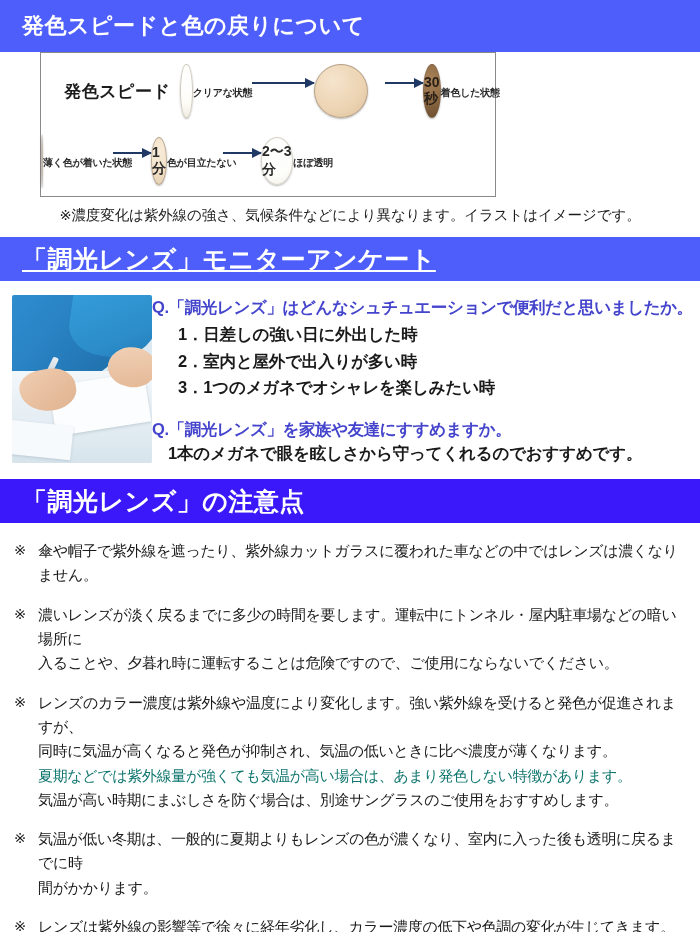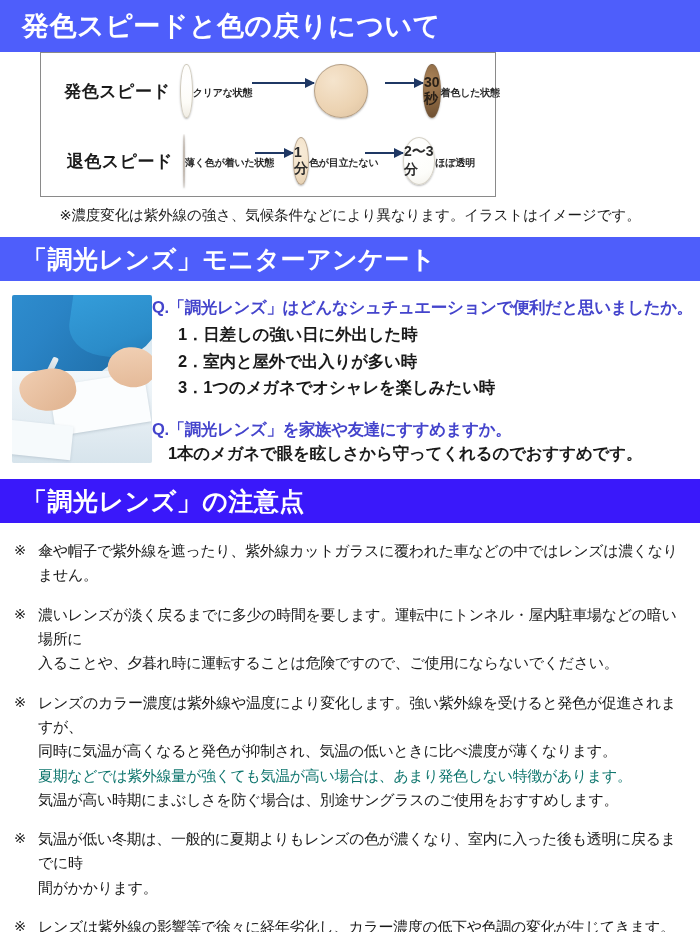--- a/index.html
+++ b/index.html
@@ -20,22 +20,22 @@
   .bar {
     width: 700px;
     box-sizing: border-box;
     display: flex;
     align-items: center;
     padding-left: 22px;
     color: #ffffff;
     font-weight: 700;
     letter-spacing: 0.5px;
   }
-  .bar-1 { height: 52px; background: #4e5efb; font-size: 27px; }
-  .bar-2 { height: 44px; background: #4e5efb; font-size: 25px; }
+  .bar-1 { height: 52px; background: #4e5efb; font-size: 22px; }
+  .bar-2 { height: 44px; background: #4e5efb; font-size: 25px; text-decoration: underline; }
   .bar-3 { height: 44px; background: #3a18fa; font-size: 25px; }
 
   
   .sec1 { padding: 0; }
   .diagram-wrap {
     display: flex;
     margin-top: 0;
     padding-left: 40px;
   }
   .diagram {
@@ -303,21 +303,20 @@
 
         <div class="stage">
           <div class="lens big lens-dark">
             <span>30秒</span>
           </div>
           <div class="stage-cap">着色した状態</div>
         </div>
       </div>
 
       <div class="drow drow-b">
-        <div class="row-label">退色スピード</div>
 
         <div class="stage">
           <div class="lens big lens-medium">
             <span></span>
           </div>
           <div class="stage-cap">薄く色が着いた状態</div>
         </div>
 
         <div class="arrow short"></div>
 

